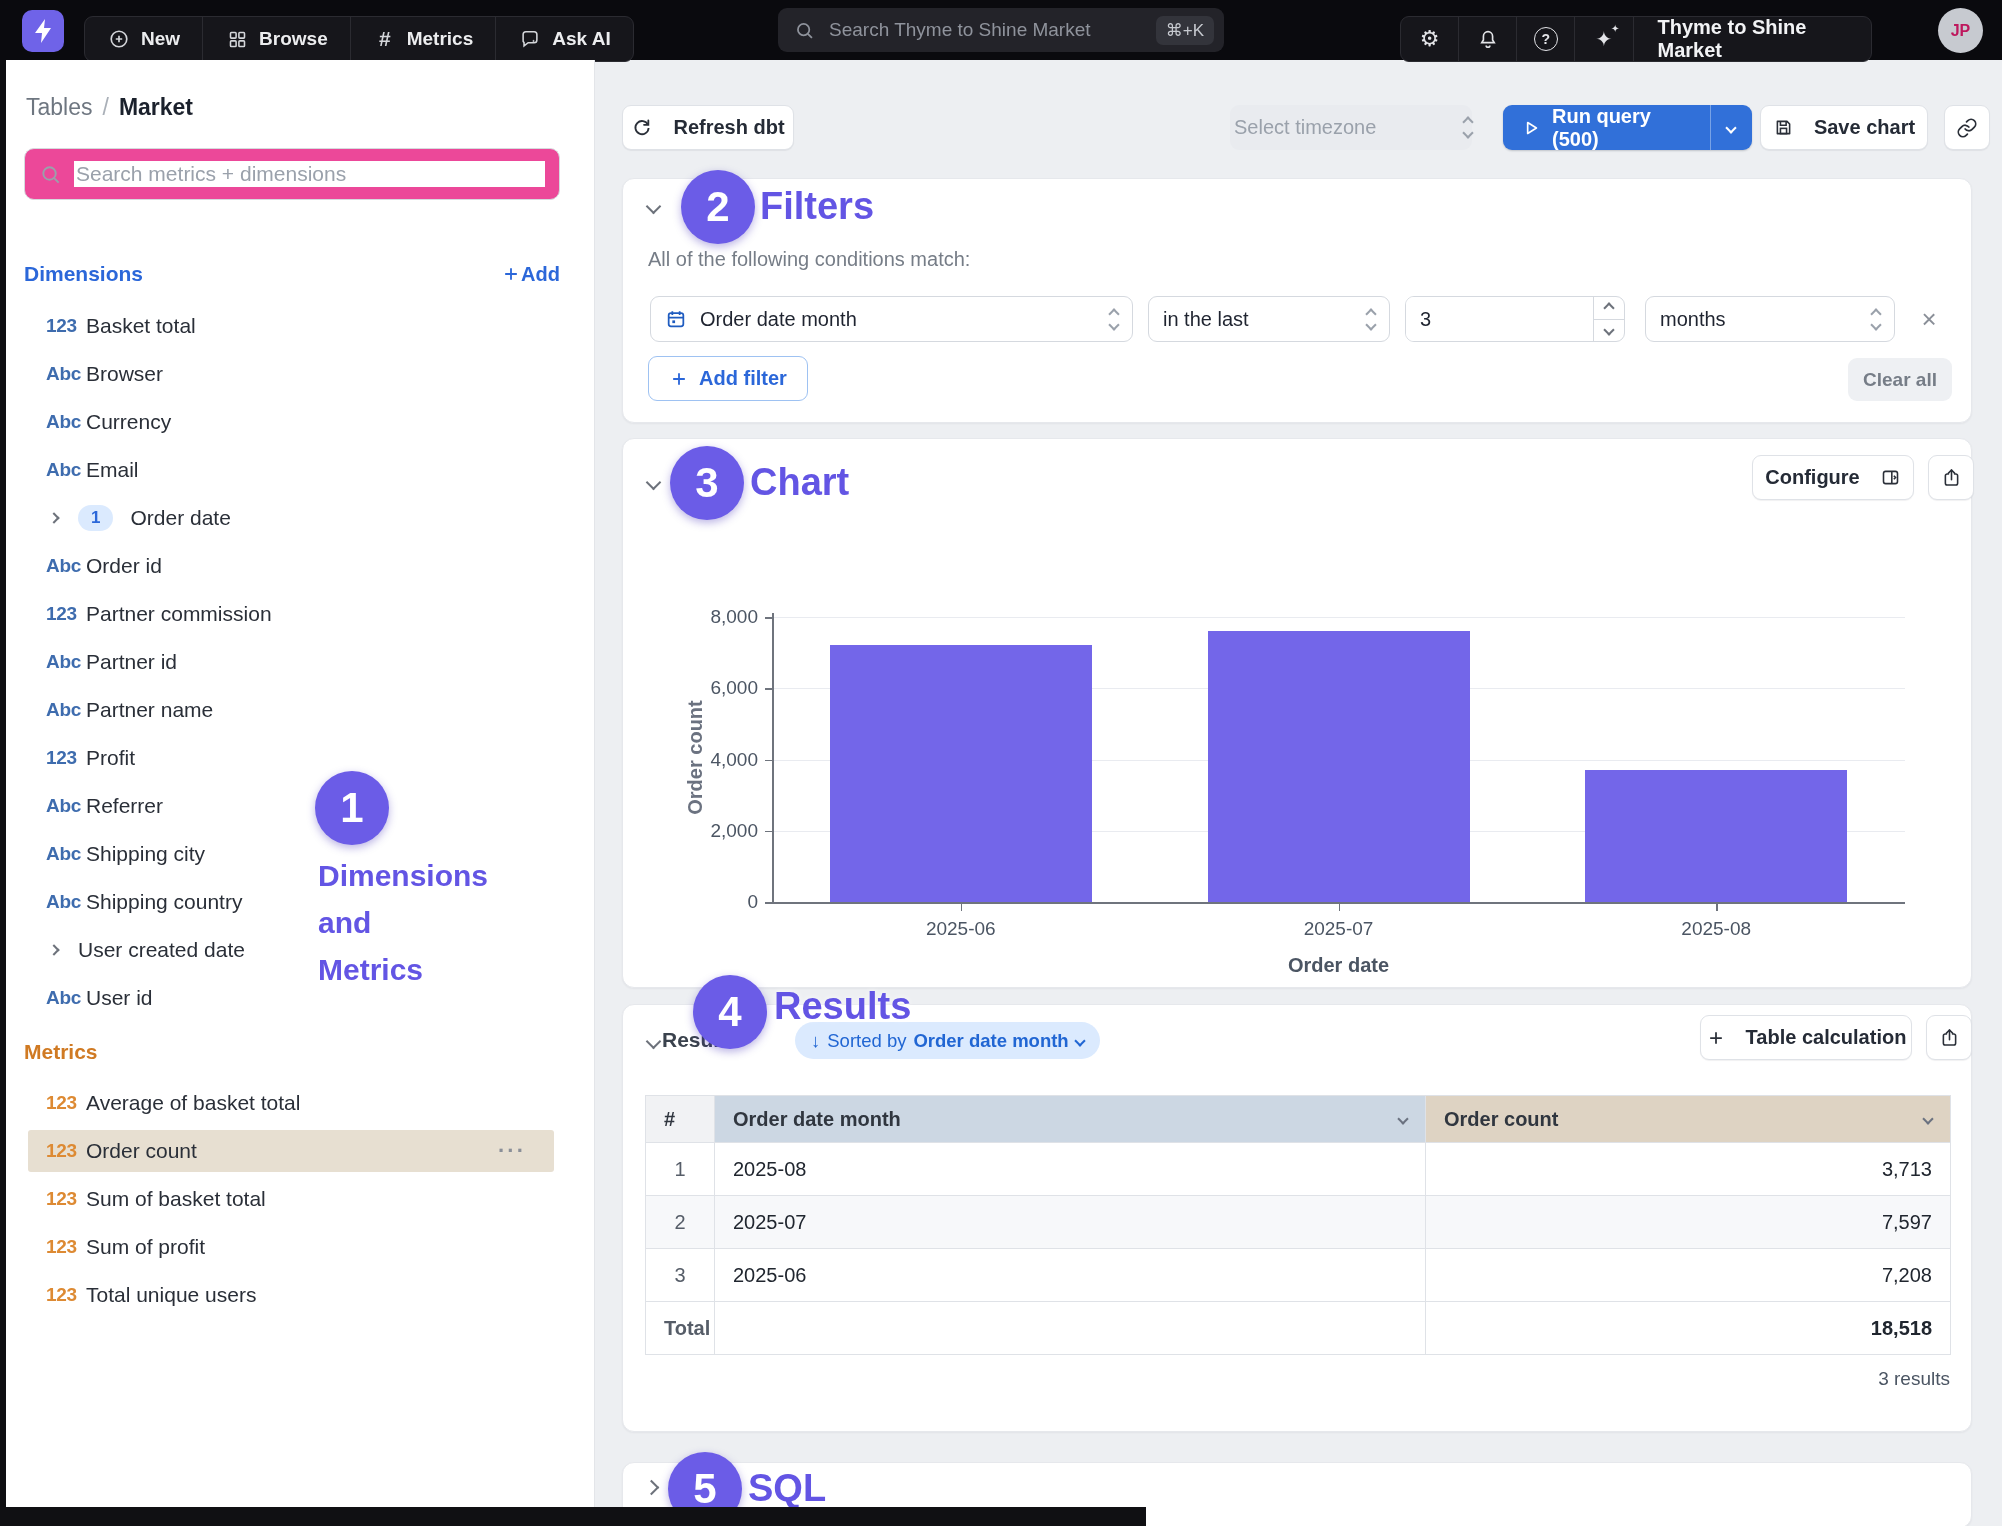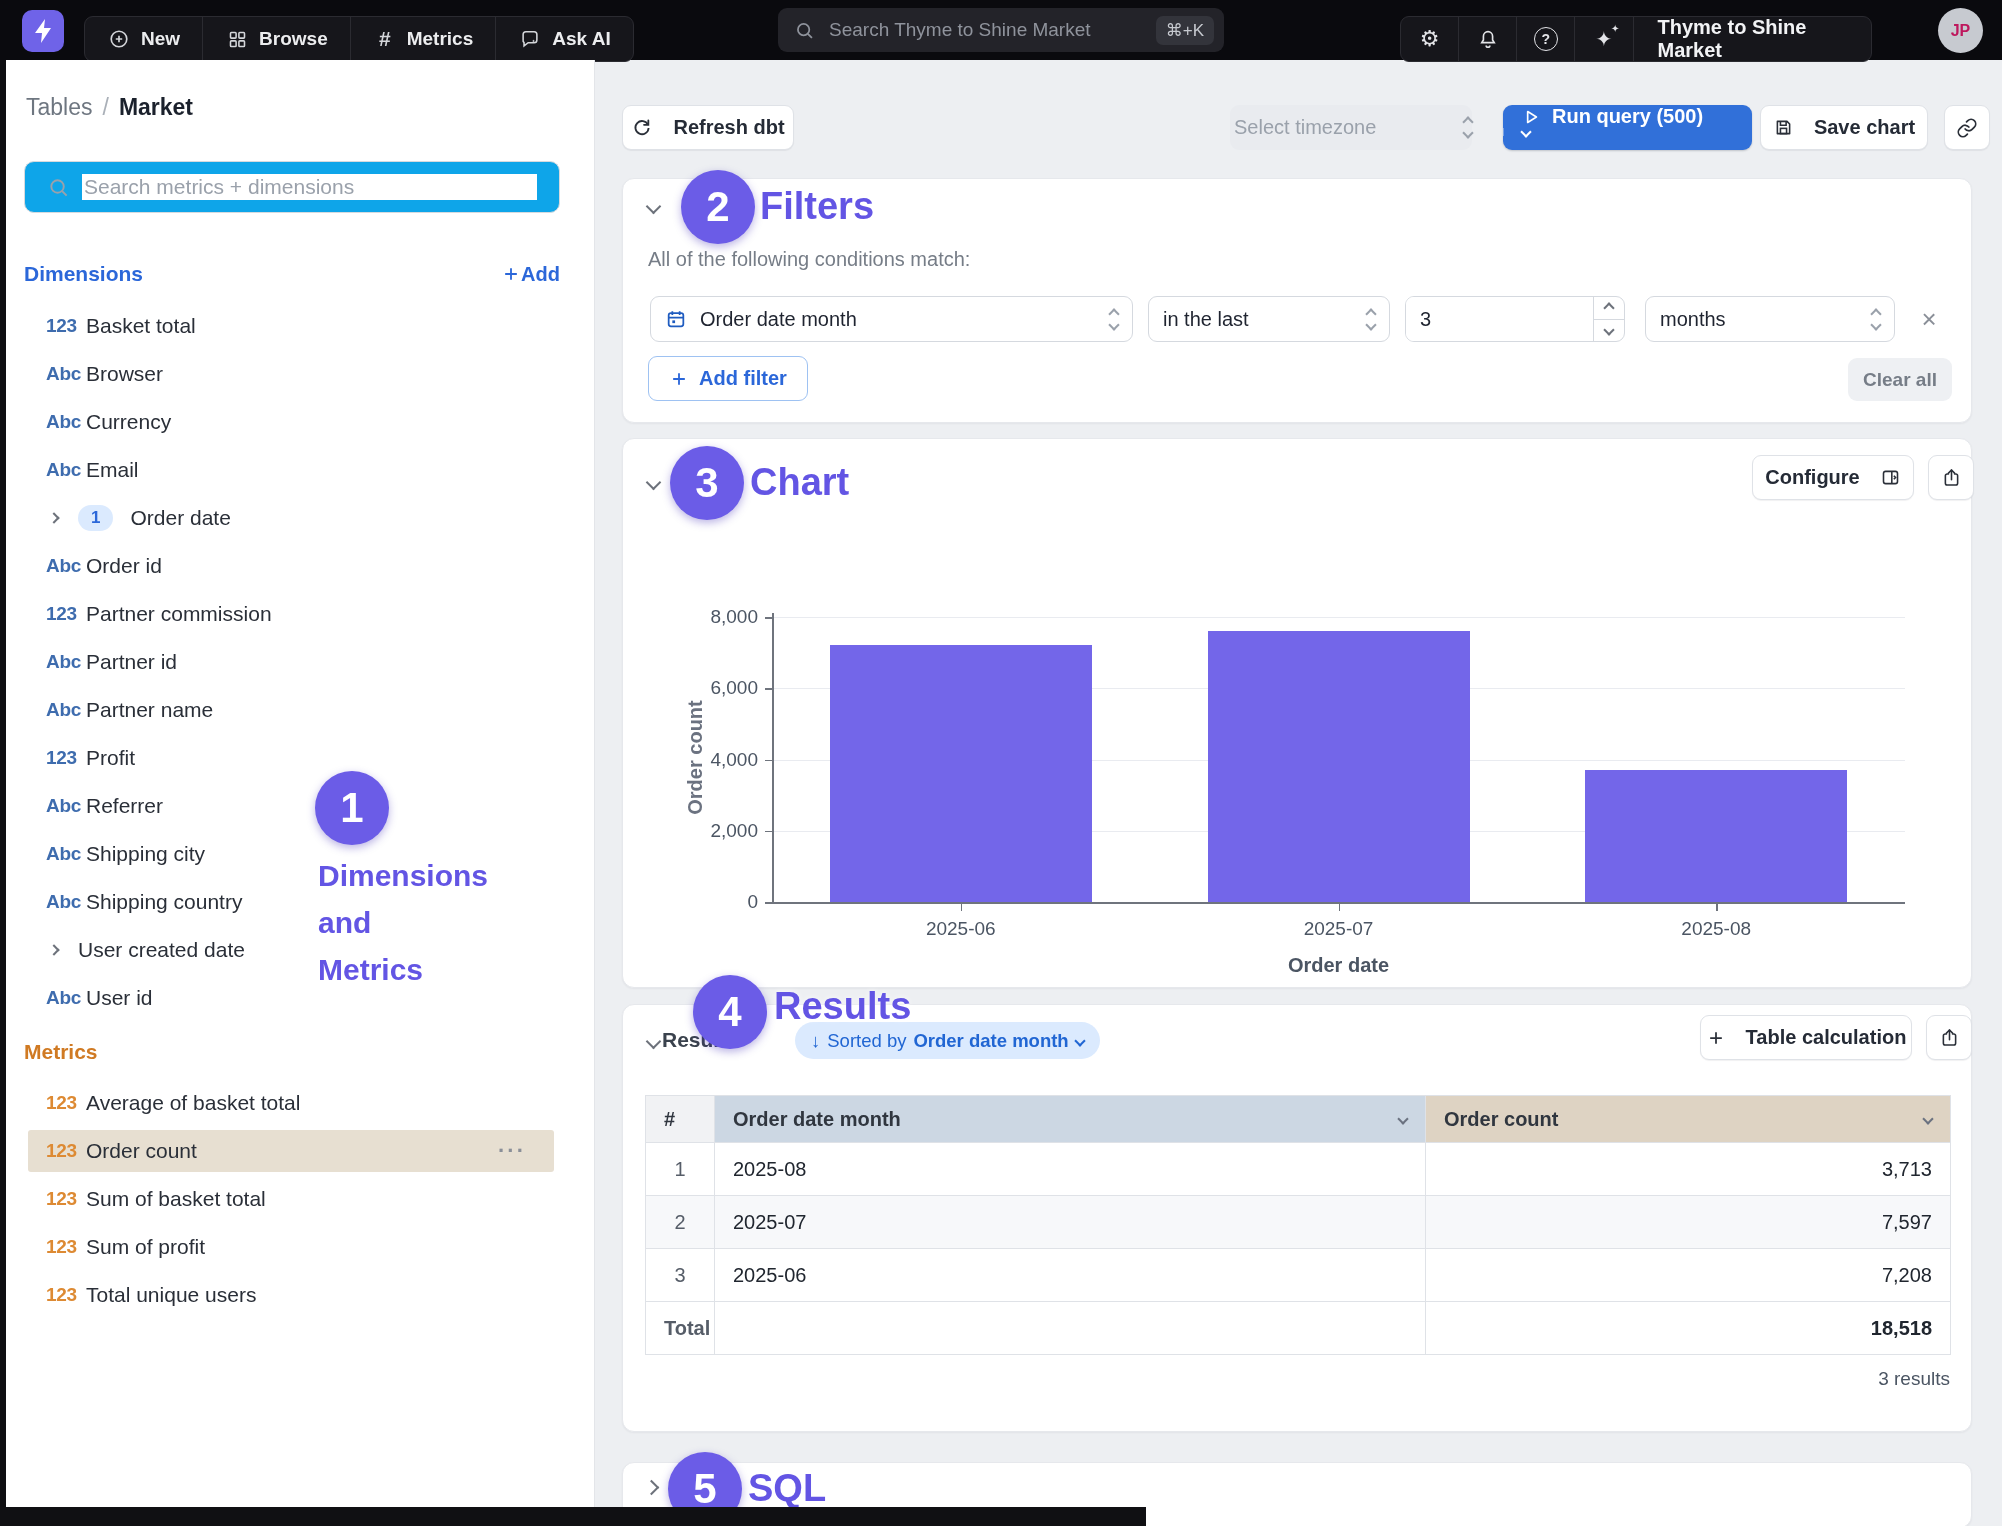--- a/index.html
+++ b/index.html
@@ -30,22 +30,22 @@
     display:flex;align-items:center;justify-content:center;font-size:16px;font-weight:700;color:#be185d;}
   .helpcirc{width:22px;height:22px;border:1.8px solid #e3e4e8;border-radius:50%;
     display:flex;align-items:center;justify-content:center;font-size:14px;font-weight:700;}
   .spark{position:relative;font-size:20px;line-height:1;}
   .spark i{position:absolute;font-style:normal;font-size:10px;top:-5px;right:-7px;}
   
   #sidebar{left:6px;top:60px;width:588px;height:1466px;background:#ffffff;border-right:1px solid #e3e5e9;}
   #breadcrumb{left:26px;top:94px;font-size:23px;color:#6e7680;}
   #breadcrumb b{color:#1b212c;font-weight:700;}
   #breadcrumb .sep{color:#aab0b8;margin:0 10px;}
-  #sb-search{left:24px;top:161px;width:536px;height:52px;border:1.5px solid #d6dade;border-radius:10px;
-    background:#0ea5e9;display:flex;align-items:center;padding:0 22px;box-sizing:border-box;}
+  #sb-search{left:24px;top:148px;width:536px;height:52px;border:1.5px solid #d6dade;border-radius:10px;
+    background:#ec4899;display:flex;align-items:center;padding:0 14px;box-sizing:border-box;}
   #sb-search input{flex:1;border:none;outline:none;font-size:21px;color:#3a424d;font-family:inherit;margin-left:12px;}
   #sb-search input::placeholder{color:#9aa1ab;}
   #dims-head{left:24px;top:262px;width:536px;display:flex;align-items:center;justify-content:space-between;}
   .sec-head{font-size:21px;font-weight:700;}
   #dims-head .sec-head{color:#2b67d9;}
   #add-link{display:flex;align-items:center;color:#2b67d9;font-size:20px;font-weight:600;}
   #metrics-head{left:24px;top:1040px;font-size:21px;font-weight:700;color:#d07a23;}
   .sb-row{position:absolute;left:0;width:588px;height:42px;display:flex;align-items:center;padding-left:40px;box-sizing:border-box;}
   .sb-ficon{width:40px;font-size:19px;font-weight:700;letter-spacing:-0.3px;flex:0 0 40px;}
   .sb-ficon.num{color:#3e6cae;}
@@ -70,21 +70,21 @@
     border:1px solid #dfe2e7;border-radius:9px;font-size:20px;font-weight:700;color:#252b36;
     box-shadow:0 1px 1px rgba(16,24,40,.06);box-sizing:border-box;}
   .card{background:#fff;border:1px solid #e6e8ec;border-radius:12px;box-shadow:0 1px 2px rgba(16,24,40,.05);}
   .select{background:#fff;border:1px solid #d5d9df;border-radius:9px;display:flex;align-items:center;
     padding:0 14px;box-sizing:border-box;font-size:20px;color:#1f2430;justify-content:space-between;}
   
   #btn-refresh{left:622px;top:105px;width:172px;height:45px;}
   #tz-select{left:1230px;top:105px;width:242px;height:45px;background:#e9ebef;border:none;color:#9aa1ab;
     box-shadow:none;border-radius:9px;}
   #btn-run{left:1503px;top:105px;width:249px;height:45px;background:#3170d9;border-radius:9px;
-    display:flex;align-items:stretch;color:#fff;box-shadow:0 1px 2px rgba(16,24,40,.2);flex-direction:column;}
+    display:flex;align-items:stretch;color:#fff;box-shadow:0 1px 2px rgba(16,24,40,.2);}
   #btn-run .main{display:flex;align-items:center;gap:11px;padding:0 18px;font-size:20px;font-weight:700;}
   #btn-run .caret{display:flex;align-items:center;justify-content:center;width:44px;
     border-left:1px solid rgba(255,255,255,.35);}
   #btn-run .caret .chev{border-color:#fff;}
   #btn-save{left:1760px;top:105px;width:168px;height:45px;}
   #btn-link{left:1944px;top:105px;width:46px;height:45px;}
   
   #card-filters{left:622px;top:178px;width:1348px;height:243px;}
   #card-chart{left:622px;top:438px;width:1348px;height:548px;}
   #card-results{left:622px;top:1004px;width:1348px;height:426px;}

